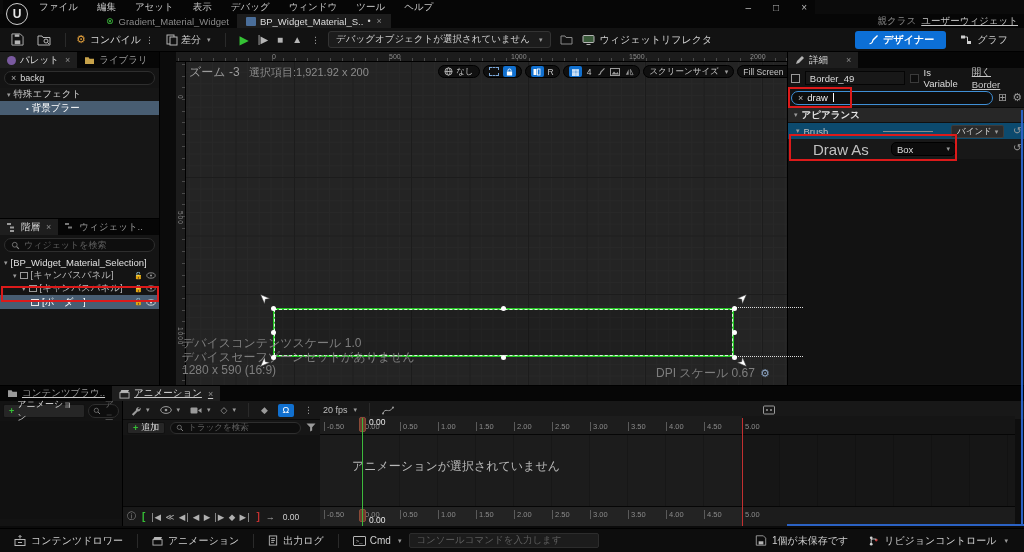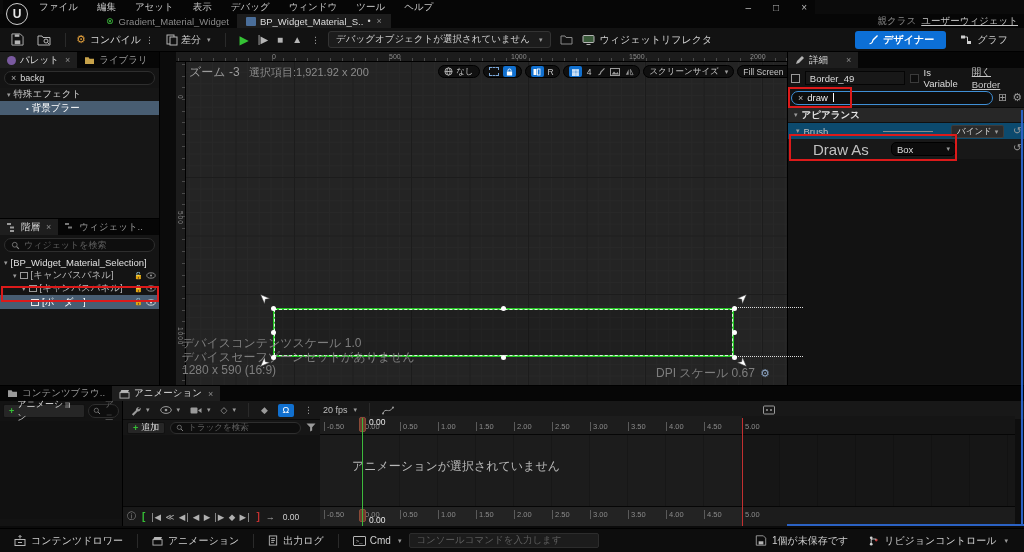--- a/index.html
+++ b/index.html
@@ -444,21 +444,21 @@
       <span style="font-size:15px;color:#c0c0c0;text-align:center;">Draw As</span>
       <span class="abs row" style="left:103px;top:3px;width:65px;height:14px;background:#0c0c0c;border:1px solid #000;border-radius:5px;padding:0 5px;justify-content:space-between;">
         <span style="font-size:9.5px;color:#ddd;">Box</span>
           <span class="chev" style="margin:0;">▾</span>
       </span>
       <span class="abs reset" style="left:225px;top:3px;">↺</span>
     </div>
     <div style="height:225px;background:#121212;"></div>
   </div>
 
-  <div class="abs" style="left:0;top:385px;width:1024px;height:140px;background:#0f172a;border-top:1px solid #000;">
+  <div class="abs" style="left:0;top:385px;width:1024px;height:140px;background:#0f172a;border-top:1px solid #000;text-decoration:underline;">
     <div class="row" style="height:15px;background:#060606;">
       <div class="tab">
         <span class="icn">
           <svg width="11" height="9" viewBox="0 0 12 10">
               <path d="M1 1.5h4l1 1.5h5V9H1z" fill="#9a9a9a"></path>
             </svg>
         </span>
         <span>コンテンツブラウ..</span>
       </div>
       <div class="tab active">

